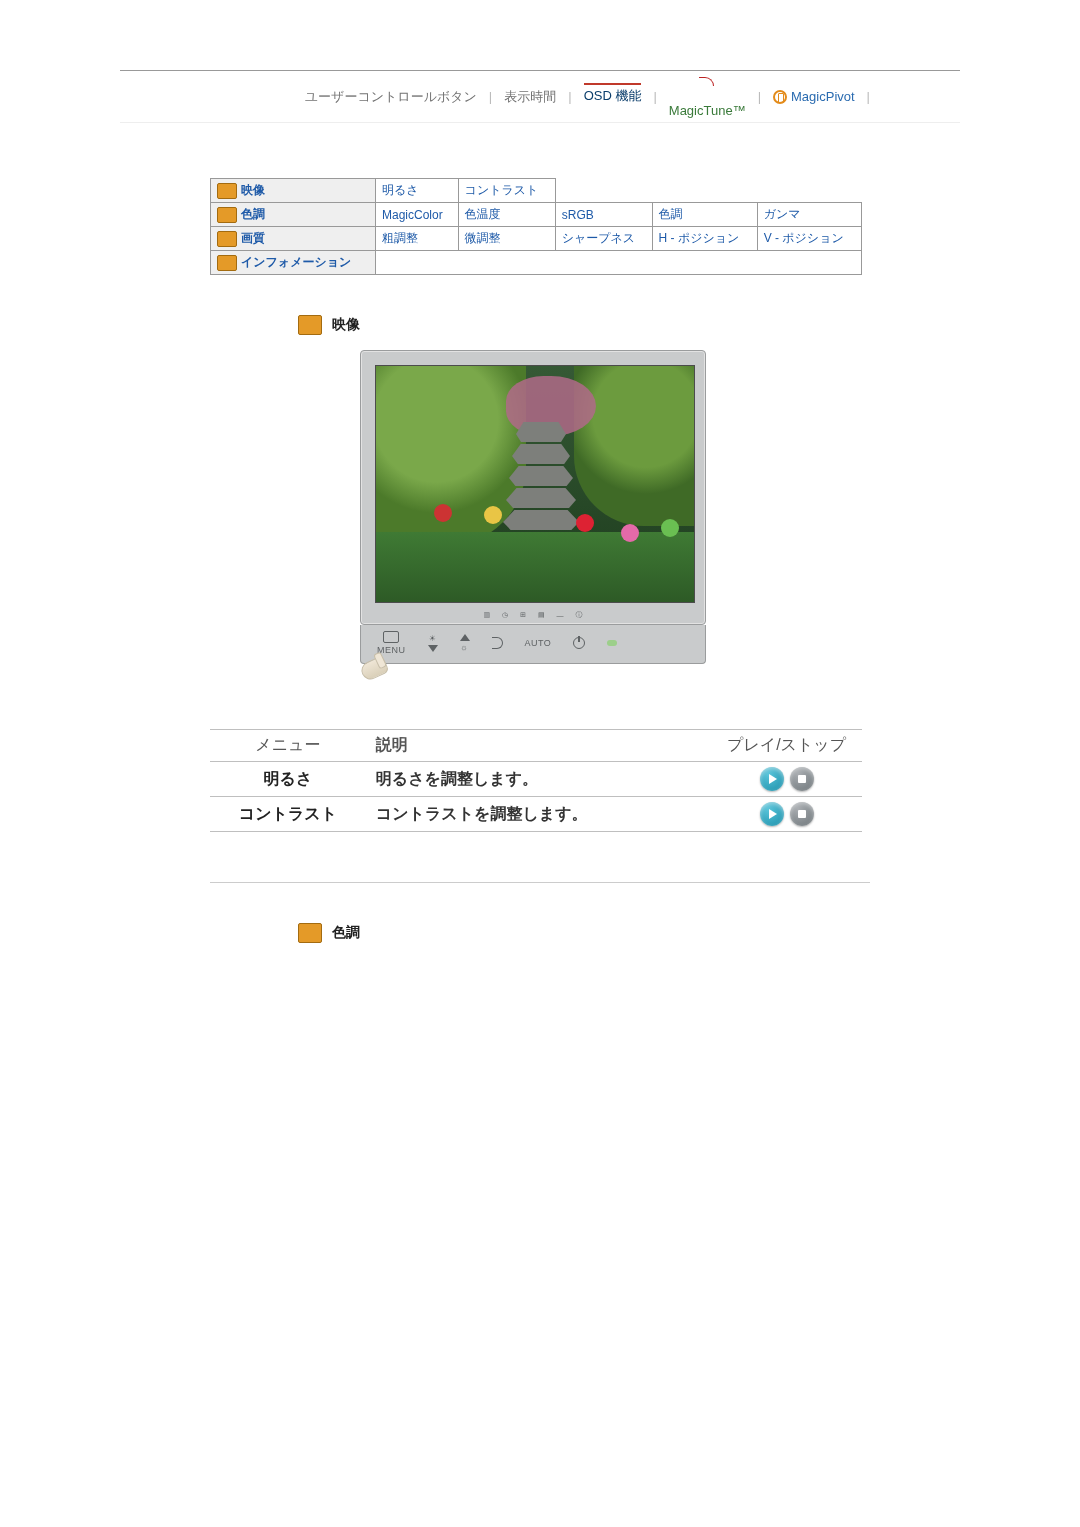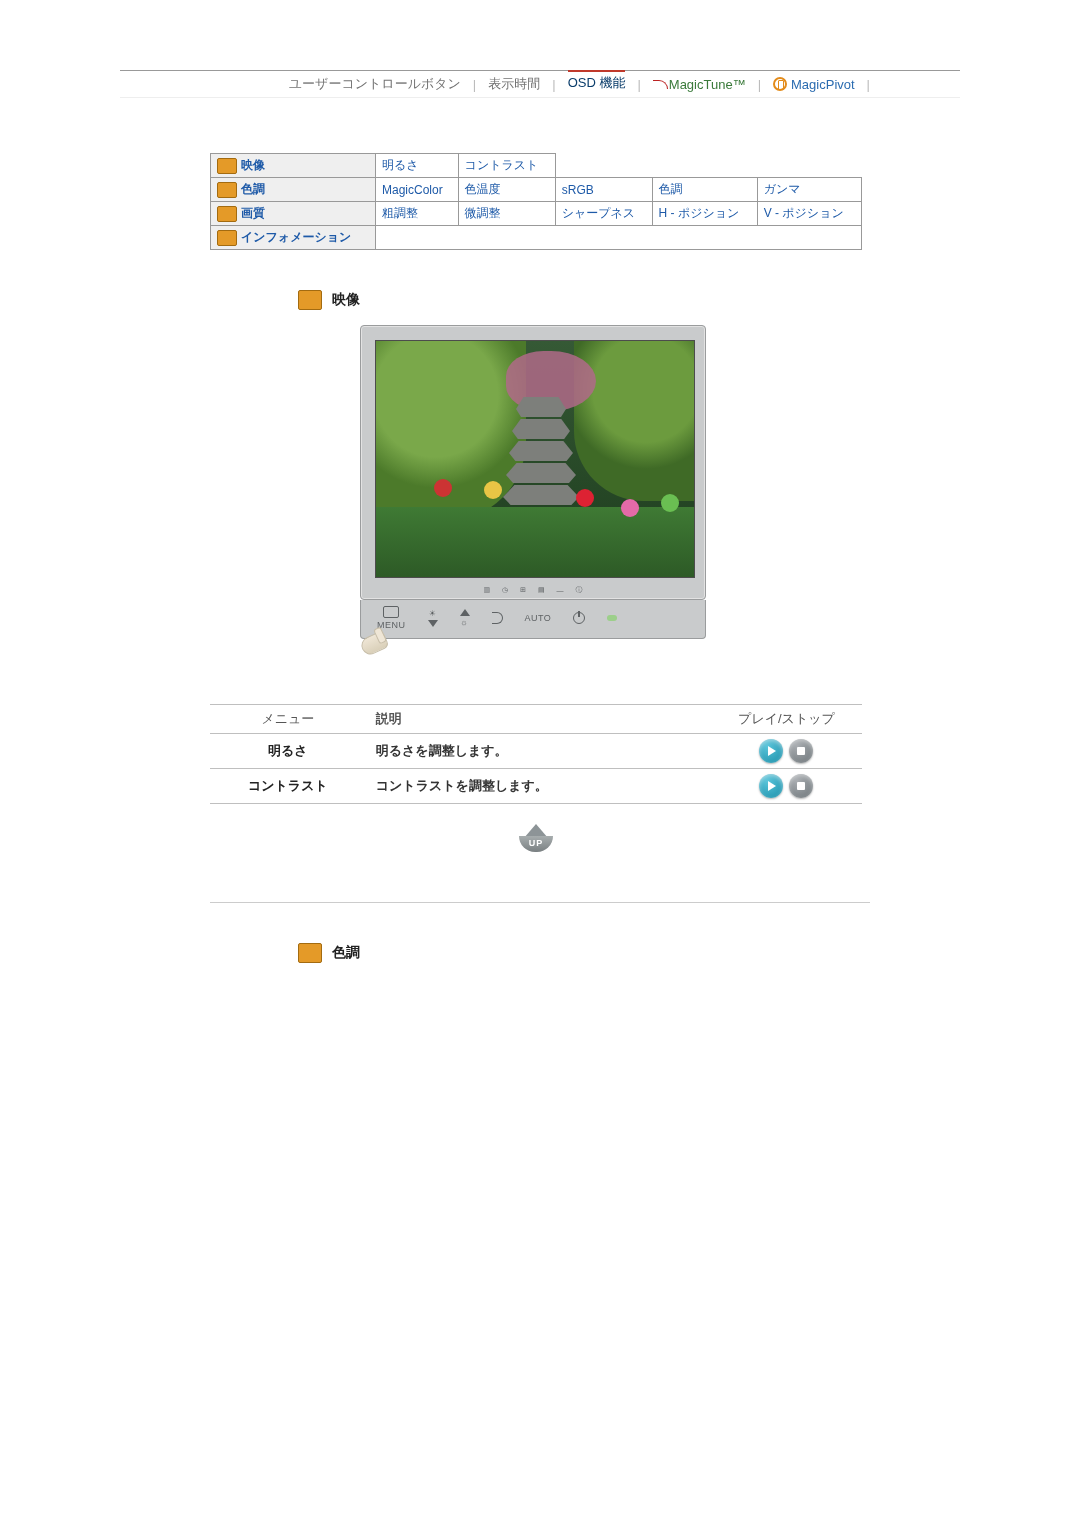--- a/index.html
+++ b/index.html
@@ -29,22 +29,23 @@
   .top-nav .nav-sep { color: #bbb; }
   .top-nav .nav-active {
     color: #0a3d6b;
     border-top: 2px solid #c0392b;
     padding-top: 2px;
     margin-top: -6px;
   }
   .top-nav .magictune {
     display: inline-flex;
     align-items: center;
-    gap: 0;
+    gap: 16px;
     color: #3a7a3a;
+    flex-direction: column;
   }
   .top-nav .magicpivot {
     display: inline-flex;
     align-items: center;
     gap: 4px;
     color: #2a6bb0;
   }
   .mt-logo {
     display: inline-block;
     width: 16px; height: 12px;
@@ -226,21 +227,21 @@
 
   .detail-table {
     margin: 40px 0 0 90px;
     width: 652px;
     border-collapse: collapse;
   }
   .detail-table th, .detail-table td {
     border-top:1px solid #bfbfbf;
     border-bottom:1px solid #bfbfbf;
     padding:5px 10px;
-    font-size:13px;
+    font-size:16px;
   }
   .detail-table th {
     color:#555;
     font-weight:normal;
     text-align:center;
   }
   .detail-table .col-menu { width:150px; text-align:center; }
   .detail-table .col-desc { width:360px; text-align:left;font-weight:bold; }
   .detail-table .col-play { width:140px; text-align:center; }
   .detail-table td.col-menu { font-weight:bold; color:#222; }
@@ -431,26 +432,20 @@
       <td class="col-play">
         <span class="play-stop">
           <span class="circle-btn play-btn"></span>
           <span class="circle-btn stop-btn"></span>
         </span>
       </td>
     </tr>
   </tbody>
     </table>
 
-  <div class="up-wrap">
-    <div class="up-badge">
-      <div class="up-arrow"></div>
-      <div class="up-body">UP</div>
-    </div>
-  </div>
 
   <hr class="sep">
 
   <div class="section-header">
     <span class="menu-icon"></span>
     <span class="title">色調</span>
   </div>
 
 </div>
 

